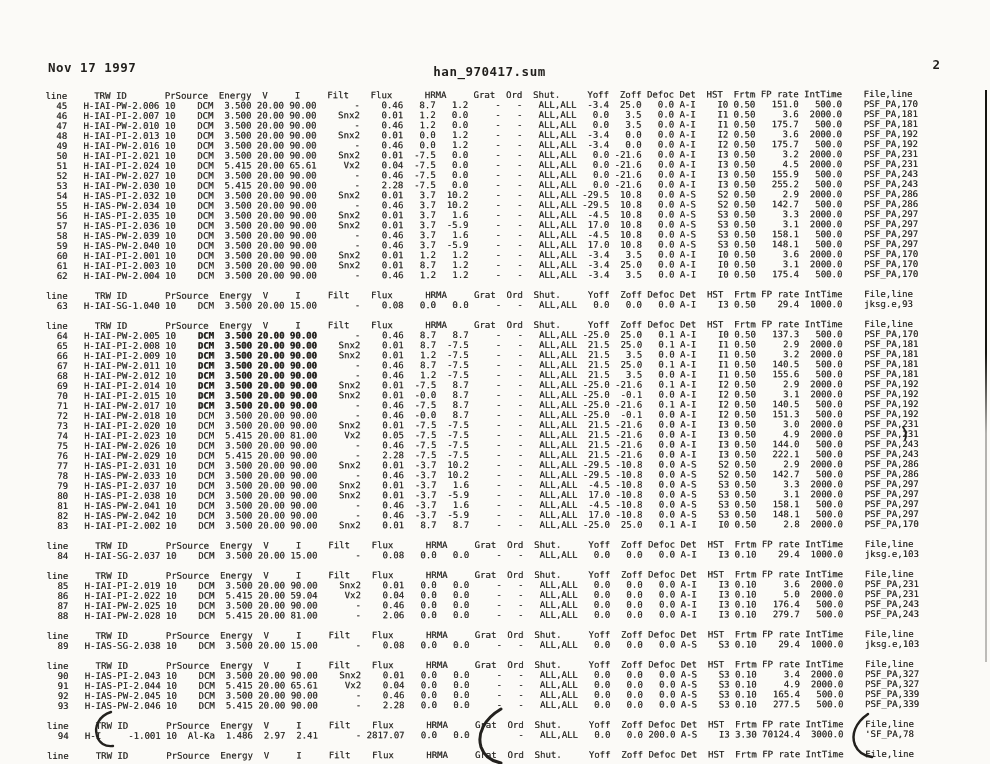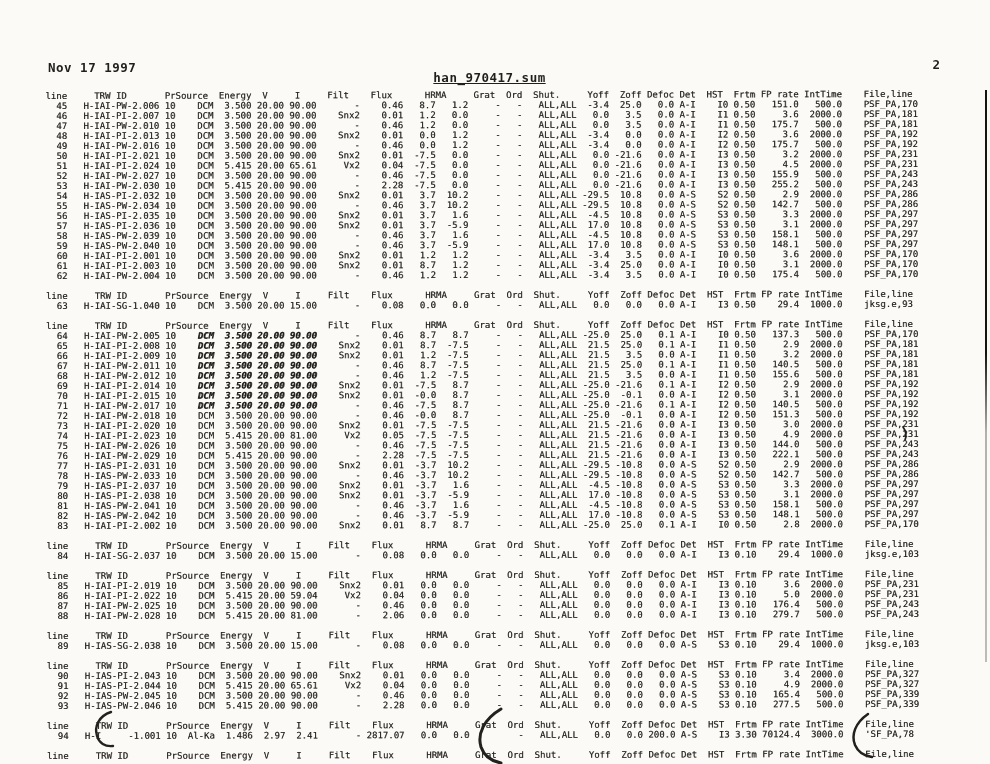--- a/index.html
+++ b/index.html
@@ -9,30 +9,30 @@
     width:990px;height:764px;overflow:hidden;position:relative;
     background:var(--paper);
     font-family:"DejaVu Sans Mono",monospace;
   }
   .page{position:absolute;inset:0;}
   .page-header{
     position:absolute;top:60px;left:48px;right:50px;height:16px;
     font:bold 12.5px/16px "DejaVu Sans Mono",monospace;color:var(--ink);
   }
   .ph-date{position:absolute;left:0;top:0;letter-spacing:.5px;}
-  .ph-file{position:absolute;left:50%;transform:translateX(-54%);top:10px;letter-spacing:.5px;text-decoration:underline;}
+  .ph-file{position:absolute;left:50%;transform:translateX(-54%);top:4px;letter-spacing:.5px;}
   .ph-num{position:absolute;right:0;top:-3px;}
   .table-area{
     position:absolute;left:40px;top:91px;margin:0;
     font:9px/10px "DejaVu Sans Mono",monospace;
     color:var(--ink);white-space:pre;
     text-shadow:.35px 0 0 rgba(33,31,28,.55);
     transform:rotate(-0.13deg);transform-origin:left top;
   }
-  .table-area .b{font-weight:bold;text-shadow:.55px 0 0 rgba(33,31,28,.8);font-style:italic;}
+  .table-area .b{font-weight:bold;text-shadow:.55px 0 0 rgba(33,31,28,.8);}
   .table-area .hdr{color:#262421;}
   .marks{position:absolute;inset:0;pointer-events:none;}
   .marks path{fill:none;stroke:#23211e;stroke-linecap:round;}
   .scan-edge{
     position:absolute;right:3px;top:90px;width:2px;height:572px;
     background:linear-gradient(#15140f 0%,#15140f 46%,rgba(45,42,38,.35) 60%,rgba(45,42,38,.3) 100%);
   }
 </style>
 </head>
 <body>

